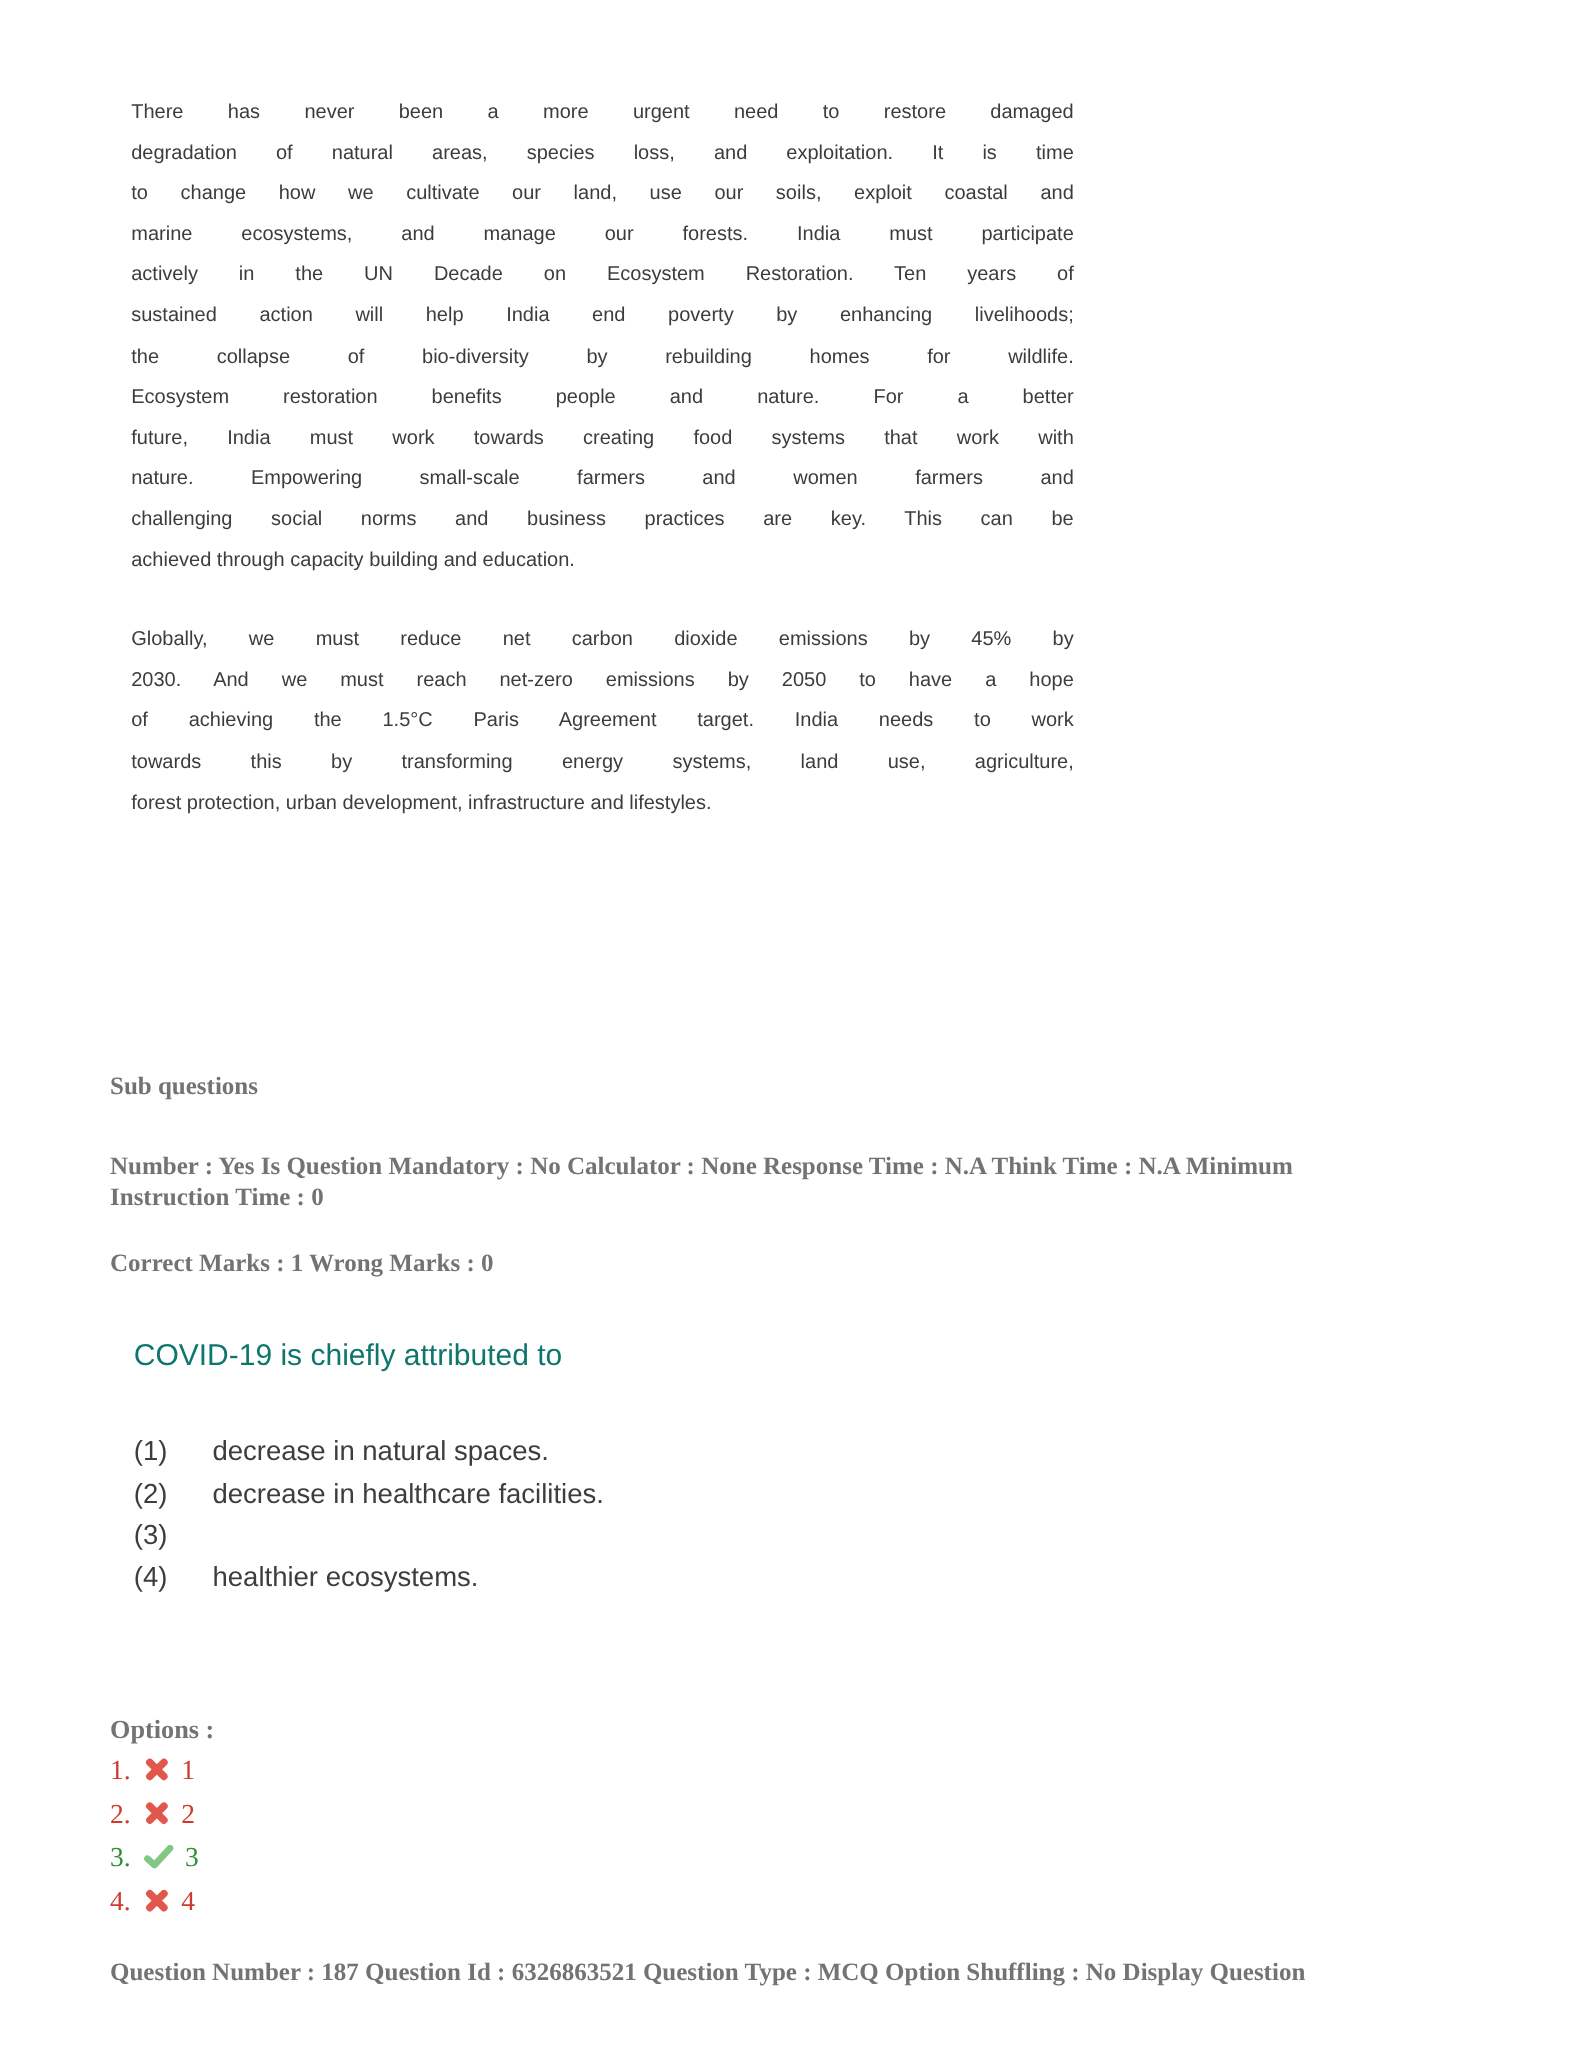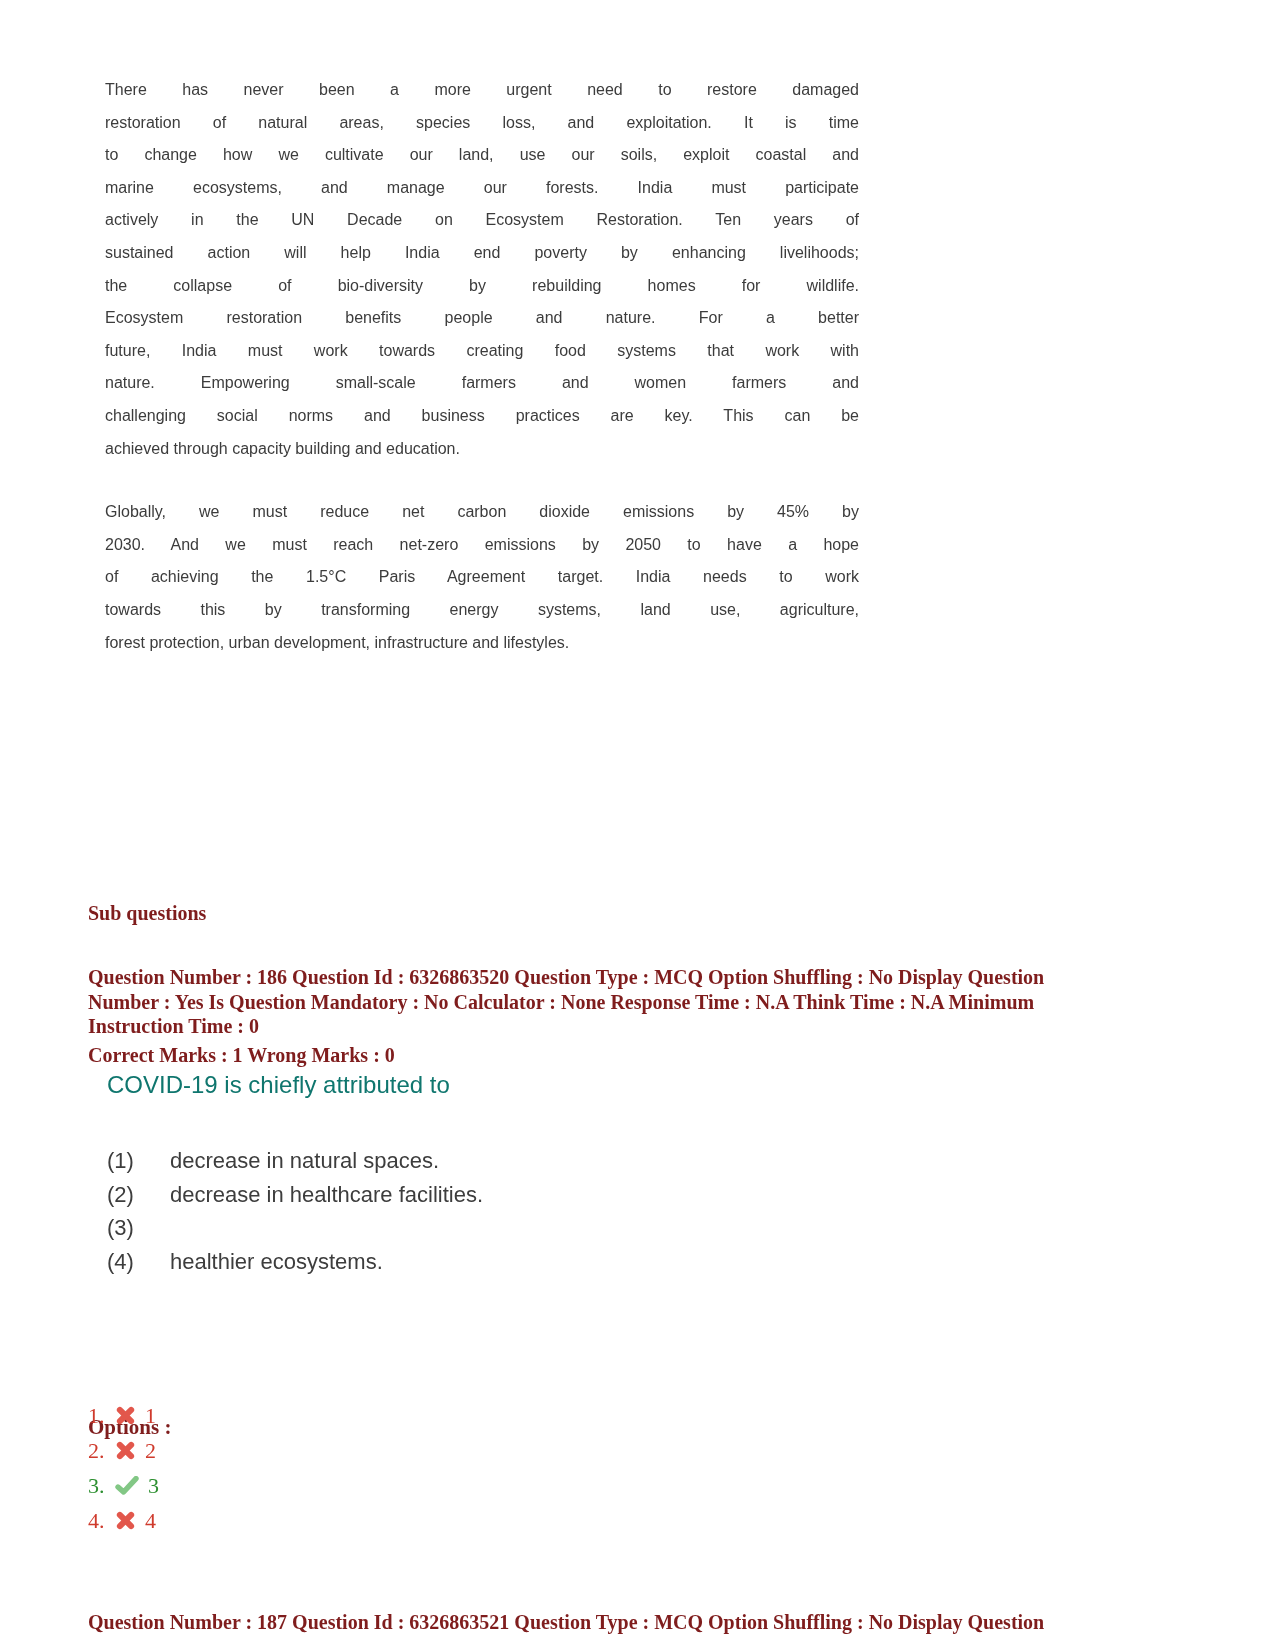--- a/index.html
+++ b/index.html
@@ -16,23 +16,22 @@
   .passage {
     position:absolute; left:105px; top:74px; width:754px;
     color:#3c3c3c; font-size:16px; line-height:32.6px;
   }
   .passage-para + .passage-para { margin-top:31px; }
   .passage-line { text-align:justify; text-align-last:justify; white-space:normal; }
   .passage-line.last { text-align-last:left; }
 
   
   .serif-bold {
-    font-family:"Liberation Serif", serif; font-weight:bold; color:#7f1d1d;
+    font-family:"Liberation Serif", serif; font-weight:bold; color:#737373;
     font-size:20px;
-    margin-top:44px;
   }
   .subq { position:absolute; left:88px; top:858px; }
   .meta186 { position:absolute; left:88px; top:921px; line-height:24.6px; }
   .meta-line { white-space:nowrap; }
   .marks { position:absolute; left:88px; top:1000px; }
   .meta187 { position:absolute; left:88px; top:1567px; white-space:nowrap; }
 
   
   .qtext {
     position:absolute; left:107px; top:1071px;
@@ -59,21 +58,21 @@
   .option-row.correct .option-index, .option-row.correct .option-value { color:#2e9032; }
 </style>
 </head>
 <body>
 
 <div class="page">
 
   <div class="passage">
       <div class="passage-para">
         <div class="passage-line">There has never been a more urgent need to restore damaged</div>
-        <div class="passage-line">restoration of natural areas, species loss, and exploitation. It is time</div>
+        <div class="passage-line">degradation of natural areas, species loss, and exploitation. It is time</div>
         <div class="passage-line">to change how we cultivate our land, use our soils, exploit coastal and</div>
         <div class="passage-line">marine ecosystems, and manage our forests. India must participate</div>
         <div class="passage-line">actively in the UN Decade on Ecosystem Restoration. Ten years of</div>
         <div class="passage-line">sustained action will help India end poverty by enhancing livelihoods;</div>
         <div class="passage-line">the collapse of bio-diversity by rebuilding homes for wildlife.</div>
         <div class="passage-line">Ecosystem restoration benefits people and nature. For a better</div>
         <div class="passage-line">future, India must work towards creating food systems that work with</div>
         <div class="passage-line">nature. Empowering small-scale farmers and women farmers and</div>
         <div class="passage-line">challenging social norms and business practices are key. This can be</div>
         <div class="passage-line last">achieved through capacity building and education.</div>
@@ -83,21 +82,20 @@
         <div class="passage-line">2030. And we must reach net-zero emissions by 2050 to have a hope</div>
         <div class="passage-line">of achieving the 1.5°C Paris Agreement target. India needs to work</div>
         <div class="passage-line">towards this by transforming energy systems, land use, agriculture,</div>
         <div class="passage-line last">forest protection, urban development, infrastructure and lifestyles.</div>
       </div>
     </div>
 
   <div class="subq serif-bold">Sub questions</div>
 
   <div class="meta186 serif-bold">
-      <div class="meta-line">Question Number : 186 Question Id : 6326863520 Question Type : MCQ Option Shuffling : No Display Question</div>
       <div class="meta-line">Number : Yes Is Question Mandatory : No Calculator : None Response Time : N.A Think Time : N.A Minimum</div>
       <div class="meta-line">Instruction Time : 0</div>
     </div>
 
   <div class="marks serif-bold">Correct Marks : 1 Wrong Marks : 0</div>
 
   <div class="qtext">COVID-19 is chiefly attributed to</div>
 
   <div class="choices">
       <div class="choice-row">

